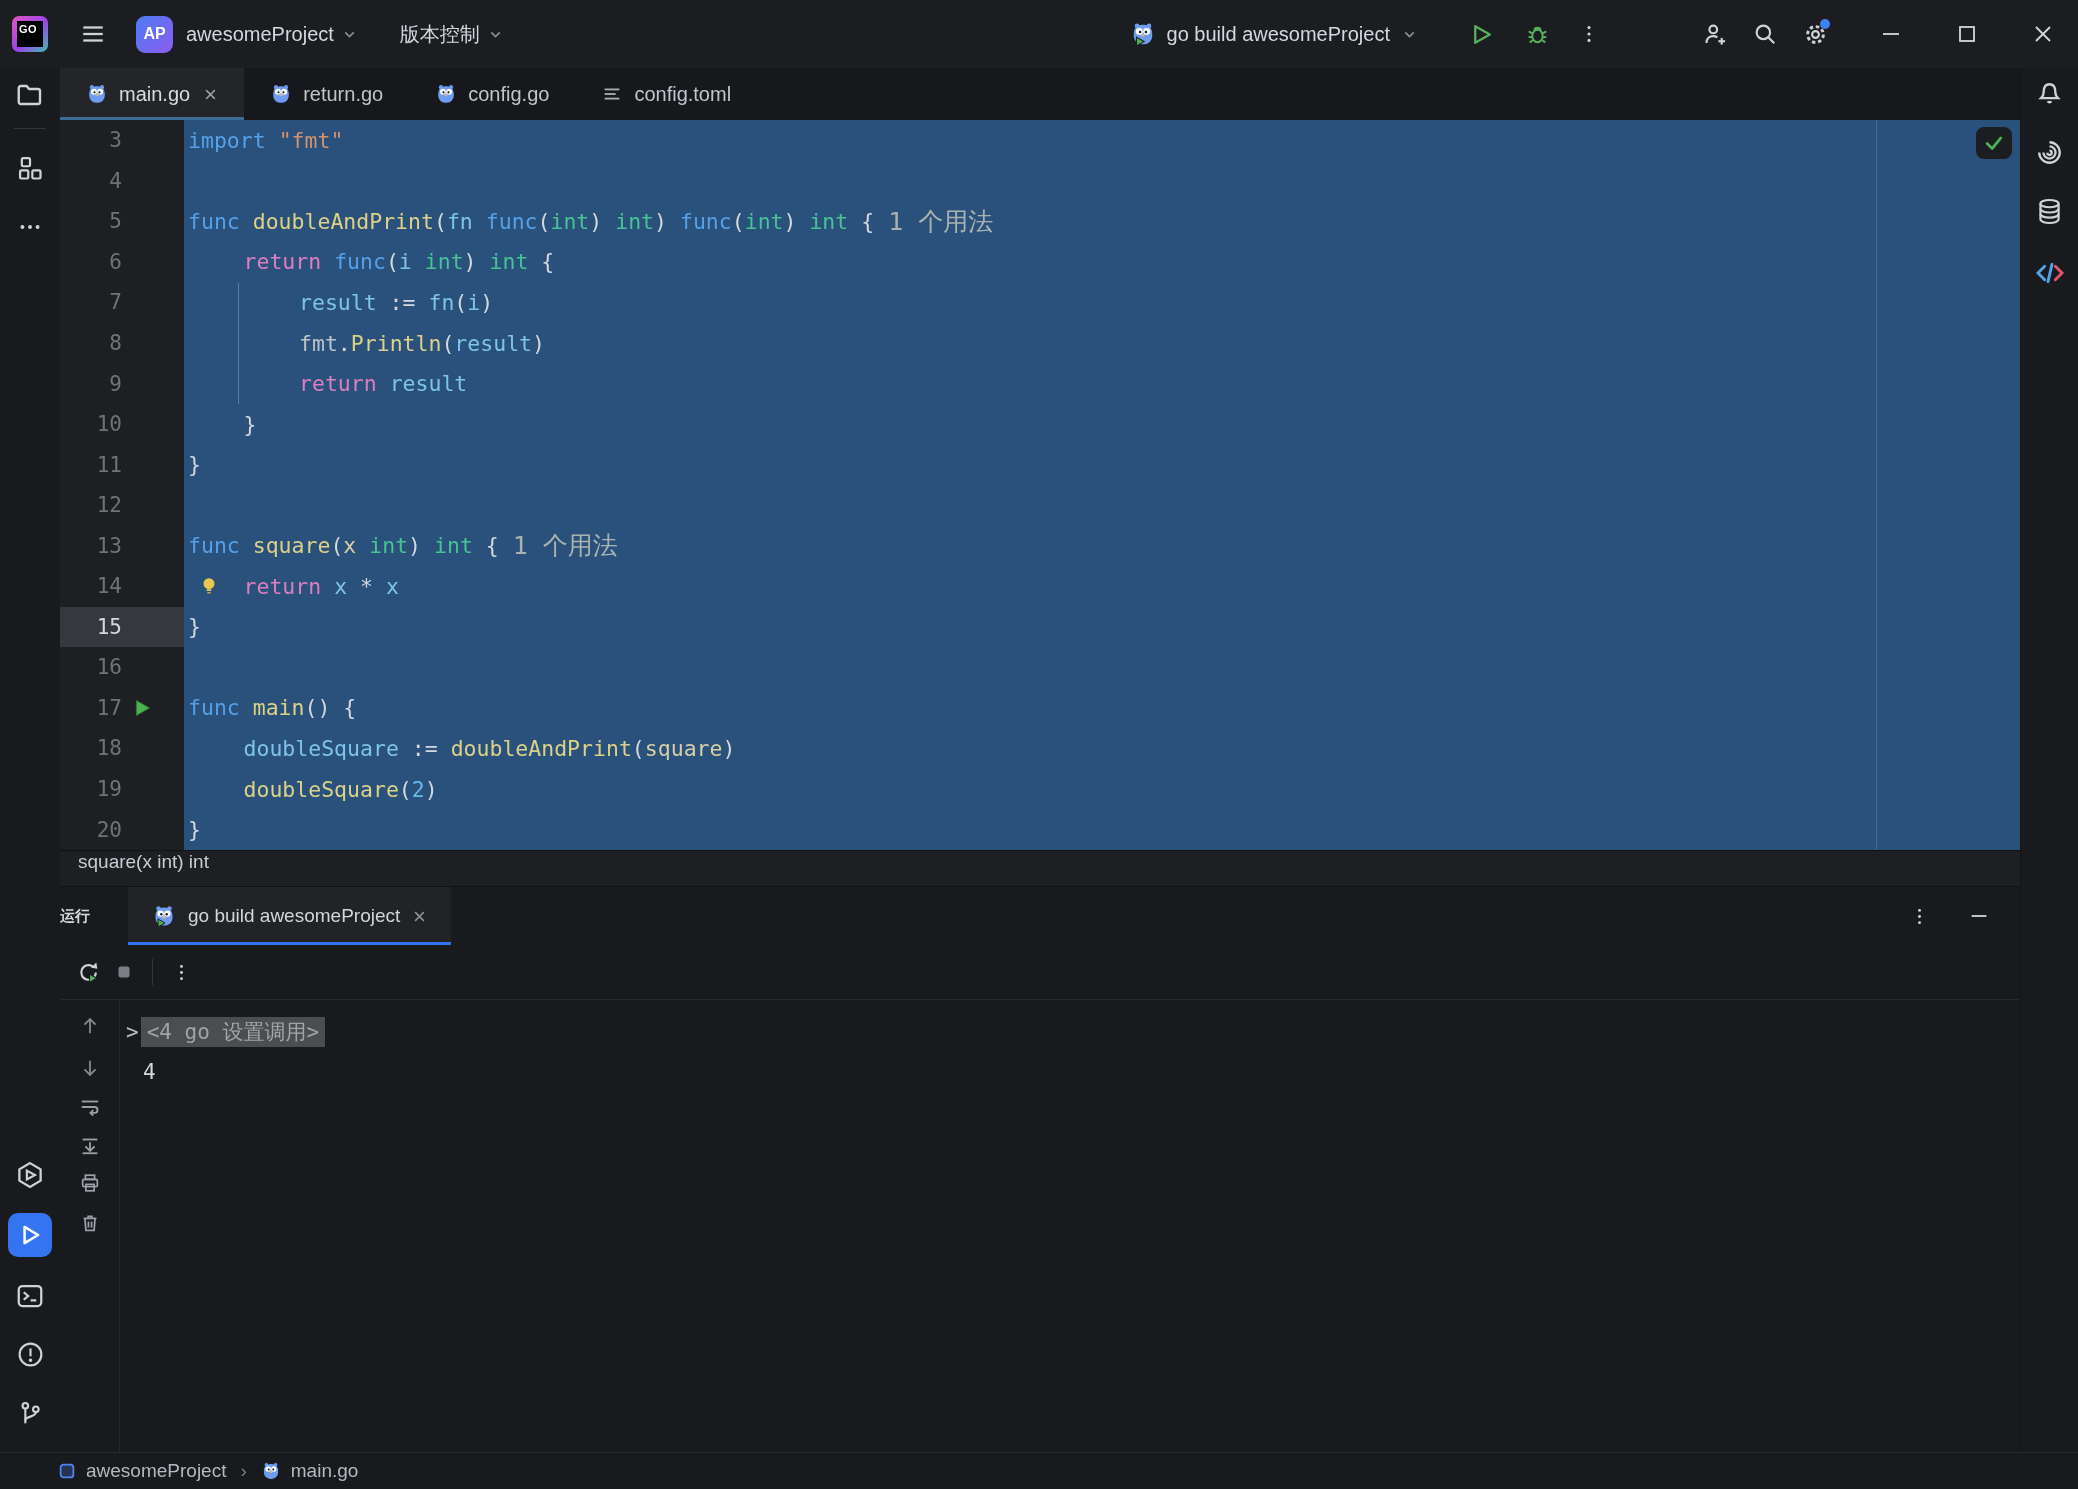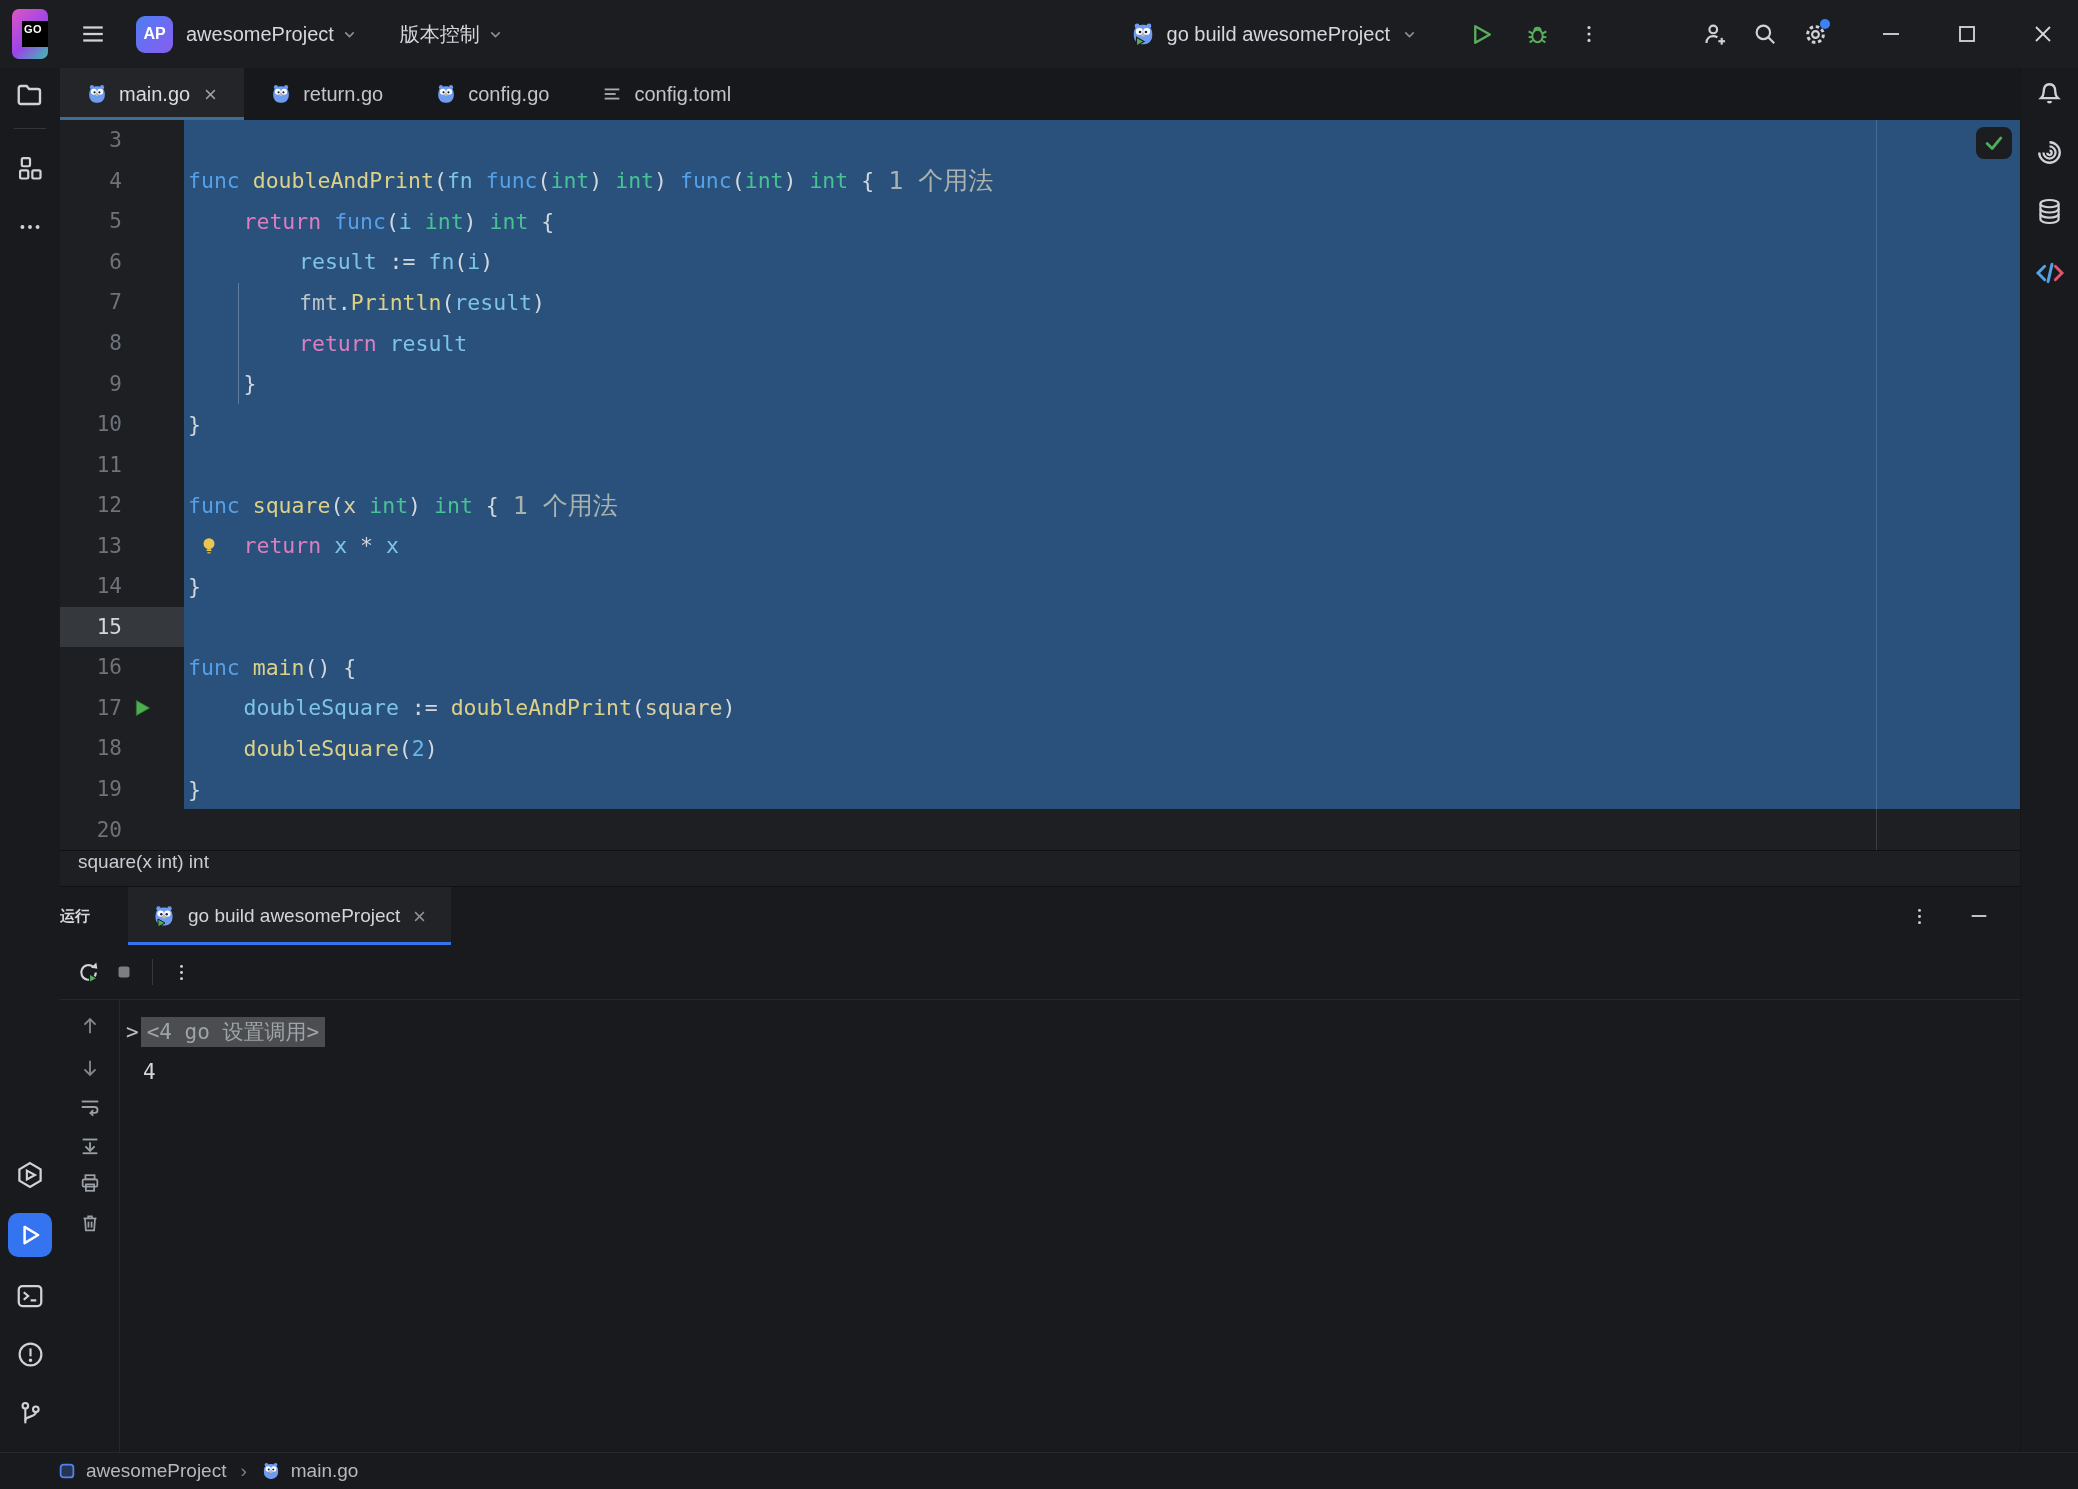--- a/index.html
+++ b/index.html
@@ -7,22 +7,22 @@
     --gutter:#1e1f22; --sel:#29517c; --accent:#3574f0; --tabline:#3e6c94;
     --border:#26282b; --txt:#d5d9de; --dim:#9da2a8; --green:#57b05c;
   }
   *{margin:0;padding:0;box-sizing:border-box;}
   body{width:2078px;height:1489px;background:var(--bg);overflow:hidden;
        font-family:"Liberation Sans","DejaVu Sans",sans-serif;color:var(--txt);}
   svg{display:block;}
 
   
   .titlebar{height:68px;background:var(--titlebar);display:flex;align-items:center;padding:0 18px 0 12px;}
-  .logo{width:36px;height:50px;border-radius:7px;background:linear-gradient(135deg,#e055c4 0%,#9a45e8 55%,#3bc0b0 100%);
-        display:flex;align-items:center;justify-content:flex-end;}
+  .logo{width:36px;height:36px;border-radius:7px;background:linear-gradient(135deg,#e055c4 0%,#9a45e8 55%,#3bc0b0 100%);
+        display:flex;align-items:center;justify-content:center;}
   .logo-inner{width:26px;height:26px;background:#000;display:flex;align-items:flex-start;justify-content:flex-start;padding:2px;}
   .logo-inner span{color:#fff;font-weight:bold;font-size:11px;letter-spacing:.5px;}
   .burger{margin-left:28px;cursor:pointer;}
   .ap-badge{margin-left:26px;width:37px;height:37px;border-radius:9px;background:linear-gradient(135deg,#4d7df2,#8a5cf0);
             display:flex;align-items:center;justify-content:center;font-size:16px;font-weight:bold;color:#fff;}
   .tb-text{font-size:20px;color:#d4d8de;margin-left:13px;}
   .chev{margin-left:7px;}
   .vcs{margin-left:42px;}
   .runcfg{margin-left:auto;display:flex;align-items:center;gap:11px;}
   .runcfg .tb-text{margin-left:0;}
@@ -408,20 +408,21 @@
             <span>18</span>
           </div>
           <div class="gutter-row">
             <span>19</span>
           </div>
           <div class="gutter-row">
             <span>20</span>
           </div>
         </div>
       <div class="code-area" id="code-area">
+          <div class="code-line" style="padding-left: 4px;"><span class="tk-k">import</span><span class="tk-d"> </span><span class="tk-s">"fmt"</span></div>
           <div class="code-line" style="padding-left: 4px;"></div>
           <div class="code-line" style="padding-left: 4px;"><span class="tk-k">func</span><span class="tk-d"> </span><span class="tk-f">doubleAndPrint</span><span class="tk-d">(</span><span class="tk-p">fn</span><span class="tk-d"> </span><span class="tk-k">func</span><span class="tk-d">(</span><span class="tk-t">int</span><span class="tk-d">) </span><span class="tk-t">int</span><span class="tk-d">) </span><span class="tk-k">func</span><span class="tk-d">(</span><span class="tk-t">int</span><span class="tk-d">) </span><span class="tk-t">int</span><span class="tk-d"> {</span><span class="hint">1 个用法</span></div>
           <div class="code-line" style="padding-left: 59.5px;"><span class="tk-r">return</span><span class="tk-d"> </span><span class="tk-k">func</span><span class="tk-d">(</span><span class="tk-p">i</span><span class="tk-d"> </span><span class="tk-t">int</span><span class="tk-d">) </span><span class="tk-t">int</span><span class="tk-d"> {</span></div>
           <div class="code-line" style="padding-left: 115px;"><span class="tk-p">result</span><span class="tk-d"> := </span><span class="tk-p">fn</span><span class="tk-d">(</span><span class="tk-p">i</span><span class="tk-d">)</span></div>
           <div class="code-line" style="padding-left: 115px;"><span class="tk-g">fmt</span><span class="tk-d">.</span><span class="tk-f">Println</span><span class="tk-d">(</span><span class="tk-p">result</span><span class="tk-d">)</span></div>
           <div class="code-line" style="padding-left: 115px;"><span class="tk-r">return</span><span class="tk-d"> </span><span class="tk-p">result</span></div>
           <div class="code-line" style="padding-left: 59.5px;"><span class="tk-d">}</span></div>
           <div class="code-line" style="padding-left: 4px;"><span class="tk-d">}</span></div>
           <div class="code-line" style="padding-left: 4px;"></div>
           <div class="code-line" style="padding-left: 4px;"><span class="tk-k">func</span><span class="tk-d"> </span><span class="tk-f">square</span><span class="tk-d">(</span><span class="tk-y">x</span><span class="tk-d"> </span><span class="tk-t">int</span><span class="tk-d">) </span><span class="tk-t">int</span><span class="tk-d"> {</span><span class="hint">1 个用法</span></div>

